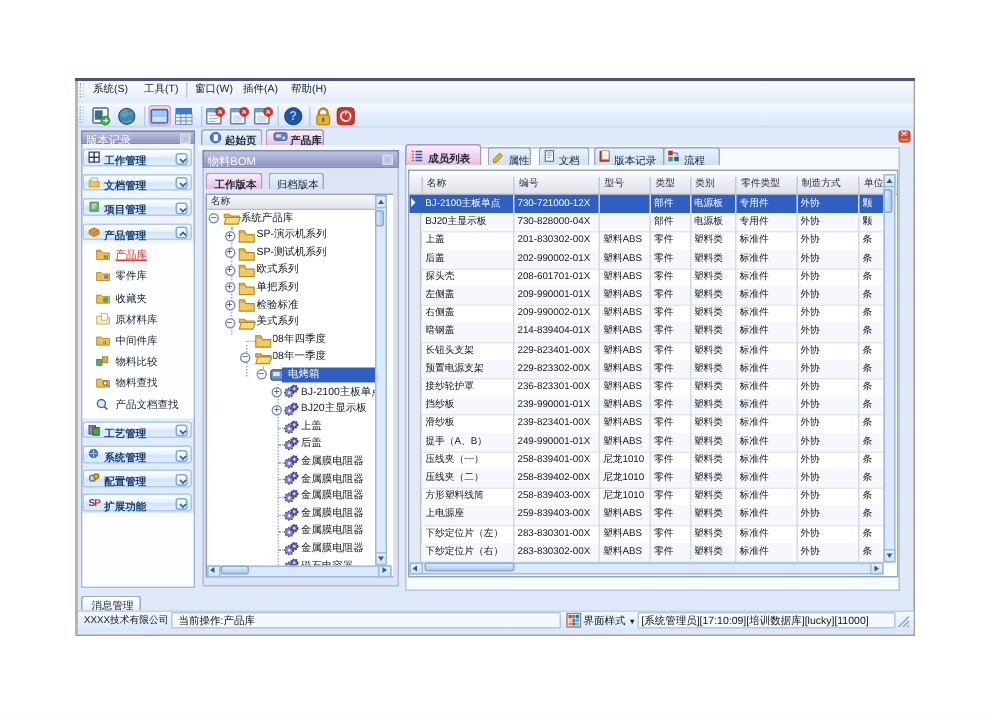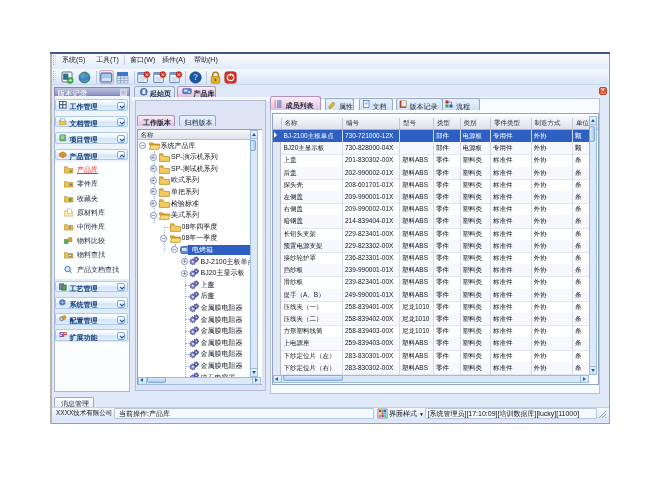--- a/index.html
+++ b/index.html
@@ -257,20 +257,24 @@
     </div>
 <svg style="left:132px;top:36px;" width="10" height="7" viewBox="0 0 11 8">
       <rect x="0.5" y="0.5" width="10" height="6" rx="1.5" fill="#5a7ec8" stroke="#2e4a8e" stroke-width="0.5"></rect>
       <rect x="2" y="1.8" width="4" height="2.4" fill="#cfe0f8"></rect>
       <circle cx="8" cy="4.5" r="1.2" fill="#cfe0f8"></circle>
     </svg>
 <div class="abs" style="left:548.5px;top:34.7px;width:8.3px;height:8.3px;border-radius:2px;background:linear-gradient(#f07a60,#dc3825 55%,#e89a50);border:0.5px solid #b8442a;"></div>
 <div class="abs" style="left:548.5px;top:34.2px;width:8.3px;height:8.3px;color:#fff;font-size:6px;line-height:8.8px;text-align:center;">✕</div>
 <div class="abs" style="left:82px;top:44.5px;width:468px;height:4px;background:#f3f7fd;"></div>
 <div class="abs" style="left:84.5px;top:48px;width:131px;height:291px;background:#dfe4f4;border:1px solid #b4bcdc;"></div>
+<div class="abs lavhdr" style="left:84.5px;top:48px;width:131px;height:12px;">
+      <span style="position:absolute;left:3px;top:2px;">物料BOM</span>
+      <span style="position:absolute;right:3px;top:2px;width:7px;height:7px;border:1px solid #d6d9ec;background:#b2b7d8;box-shadow:inset 0 0 0 1.5px #c6cae2;"></span>
+    </div>
 <div class="tab tabpink" style="left:87px;top:63px;width:38px;height:11px;">
       <span style="position:absolute;left:5px;top:2px;font-weight:bold;">工作版本</span>
     </div>
 <div class="tab tabblue" style="left:128.5px;top:63px;width:37px;height:11px;">
       <span style="position:absolute;left:5px;top:2px;">归档版本</span>
     </div>
 <div class="abs" style="left:86.5px;top:77px;width:125px;height:256px;border:1px solid #8ea2c8;background:#fff;"></div>
 <div class="abs" style="left:87.5px;top:78px;width:115px;height:9.5px;background:linear-gradient(#f8f9fc,#dfe2ec);border-bottom:1px solid #b6bdd2;border-right:1px solid #c6cddc;font-size:6.5px;color:#262c3c;line-height:10px;">
       <span style="position:absolute;left:3px;">名称</span>
     </div>

